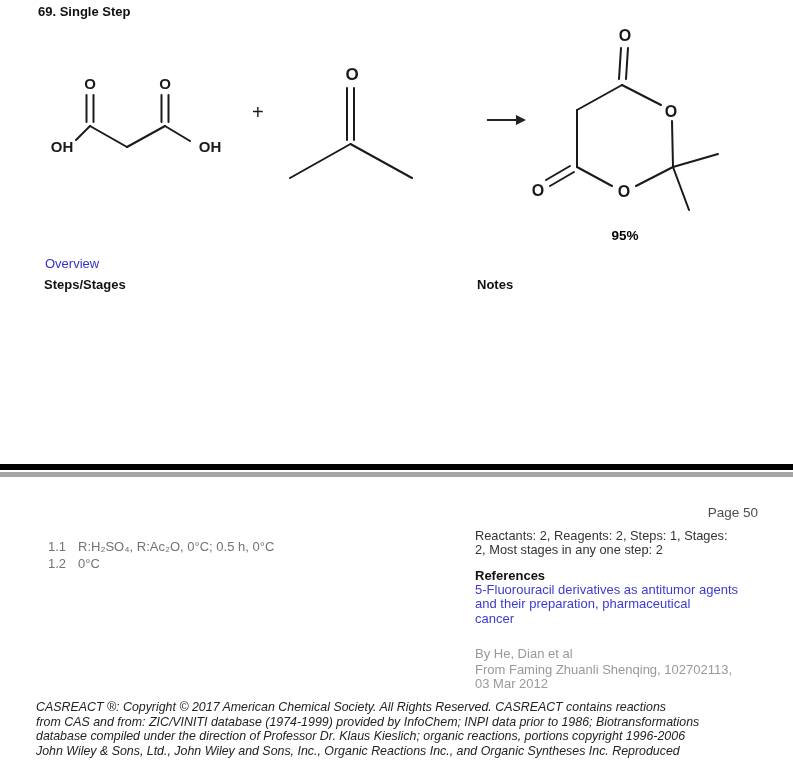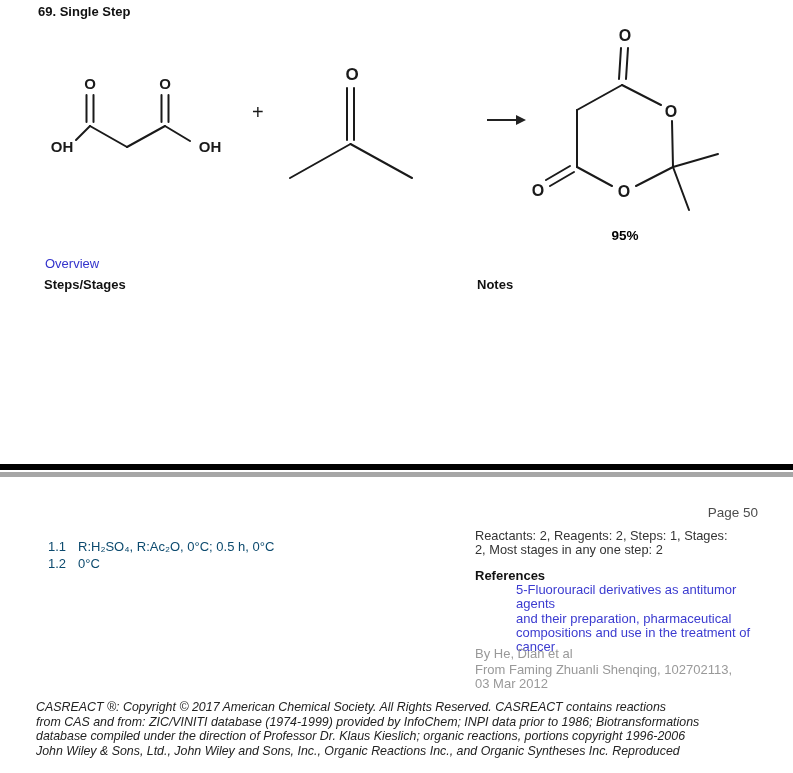--- a/index.html
+++ b/index.html
@@ -26,28 +26,28 @@
   .overview { left:45px; top:256px; font-size:13px; color:#3333cc; text-decoration:none; cursor:pointer; }
   .h-steps { left:44px; top:277px; font-size:13px; font-weight:bold; color:#111; }
   .h-notes { left:477px; top:277px; font-size:13px; font-weight:bold; color:#111; }
 
   .divider-black { left:0; top:464px; width:793px; height:6px; background:#000000; }
   .divider-gray  { left:0; top:472px; width:793px; height:5px; background:#a6a6a6; }
 
   .scifinder { left:0; top:505px; width:793px; text-align:center; font-size:13.5px; color:#4d4d4d; }
   .pageno { top:505px; right:35px; font-size:13.5px; color:#4d4d4d; }
 
-  .steps-col { left:48px; top:538px; font-size:13px; color:#0c4a6e; line-height:17px; }
+  .steps-col { left:48px; top:538px; font-size:13px; color:#737373; line-height:17px; }
   .step-num { display:inline-block; width:30px; }
 
   .notes-col { left:475px; top:529px; width:310px; font-size:12.8px; color:#333; line-height:14px; }
 
   .refs-heading { left:475px; top:568px; font-size:13px; font-weight:bold; color:#111; }
   .ref-link { left:475px; top:583px; width:300px; font-size:13px; color:#3b3bd0; line-height:14.3px; text-decoration:none; cursor:pointer; display:block; }
-  .ref-link span { display:block;margin-left:41px; }
+  .ref-link span { display:block; }
   .ref-authors { left:475px; top:646px; font-size:13px; color:#999999; }
   .ref-source { left:475px; top:663px; font-size:13px; color:#999999; line-height:13.5px; }
 
   .footer { left:36px; top:700px; width:740px; font-size:12.4px; color:#222; line-height:14.6px;font-style:italic; }
 </style>
 </head>
 <body>
 
 <div class="canvas">
 
@@ -125,21 +125,20 @@
   <div class="abs notes-col">
     <div>Reactants: 2, Reagents: 2, Steps: 1, Stages:</div>
     <div>2, Most stages in any one step: 2</div>
   </div>
 
   <div class="abs refs-heading">References</div>
 
   <a class="abs ref-link">
     <span>5-Fluorouracil derivatives as antitumor agents</span>
     <span>and their preparation, pharmaceutical</span>
-    <span>compositions and use in the treatment of</span>
     <span>cancer</span>
   </a>
 
   <div class="abs ref-authors">By He, Dian et al</div>
 
   <div class="abs ref-source">
     <div>From Faming Zhuanli Shenqing, 102702113,</div>
     <div>03 Mar 2012</div>
   </div>
 

